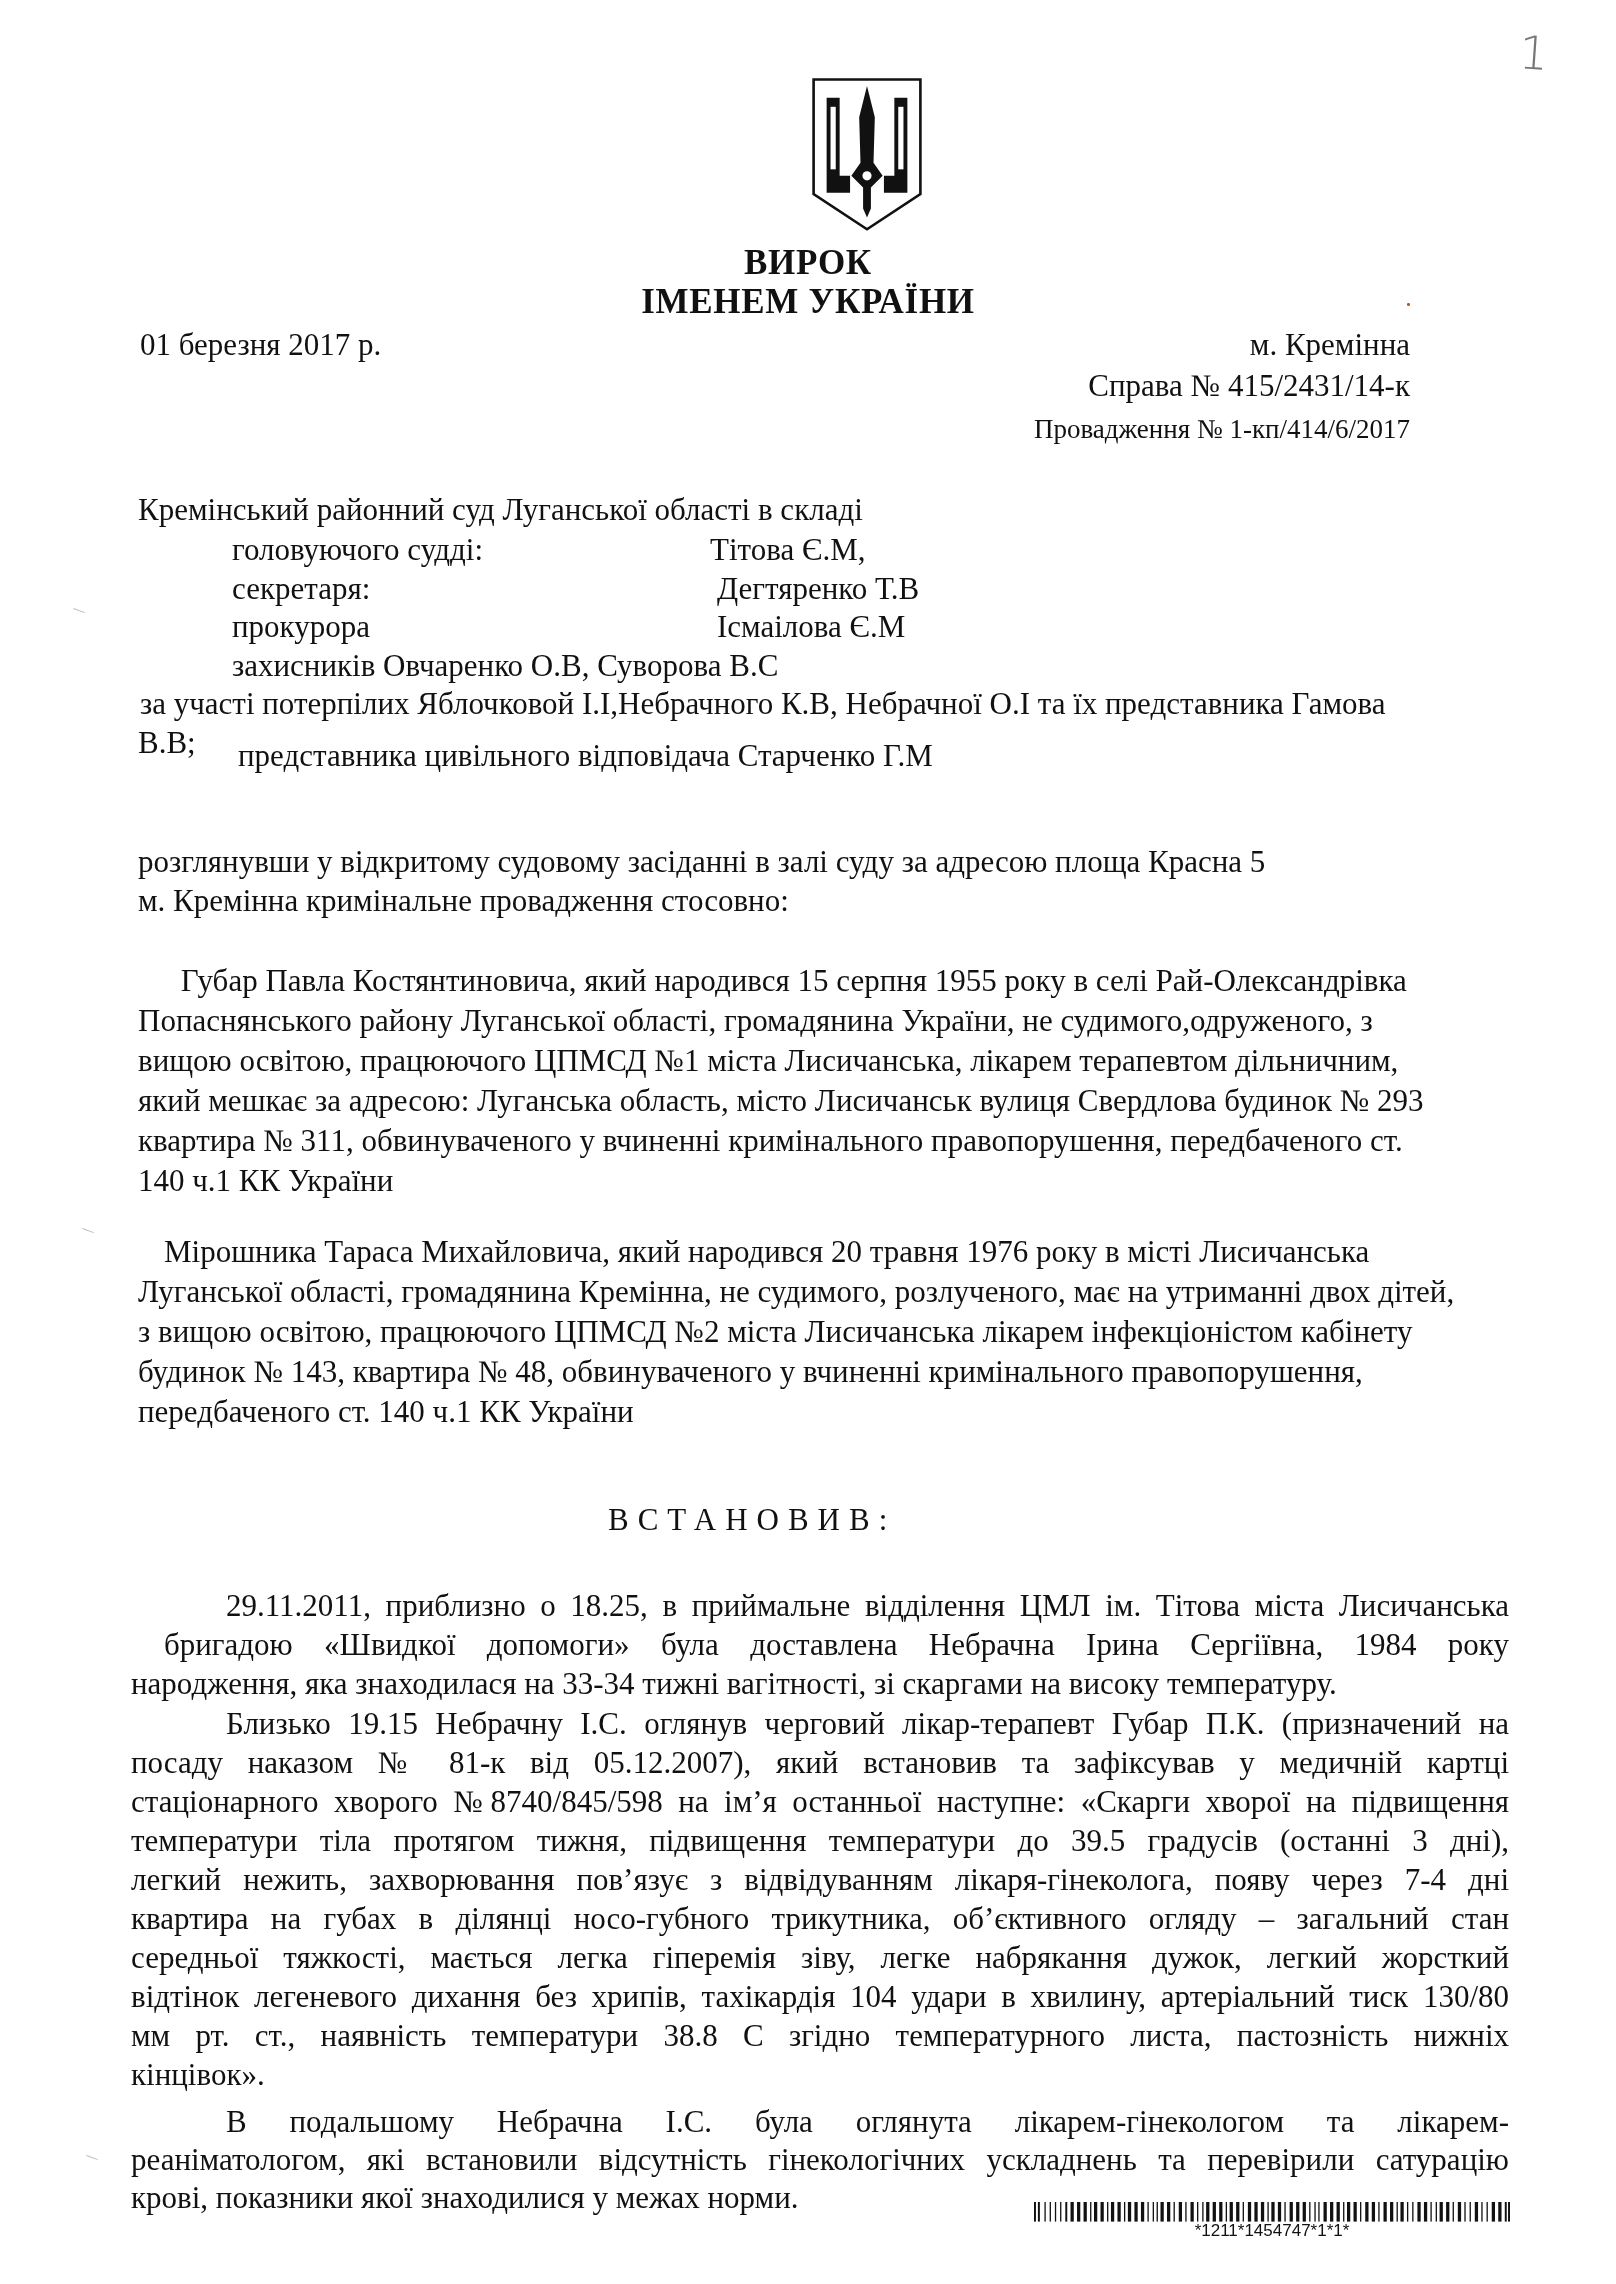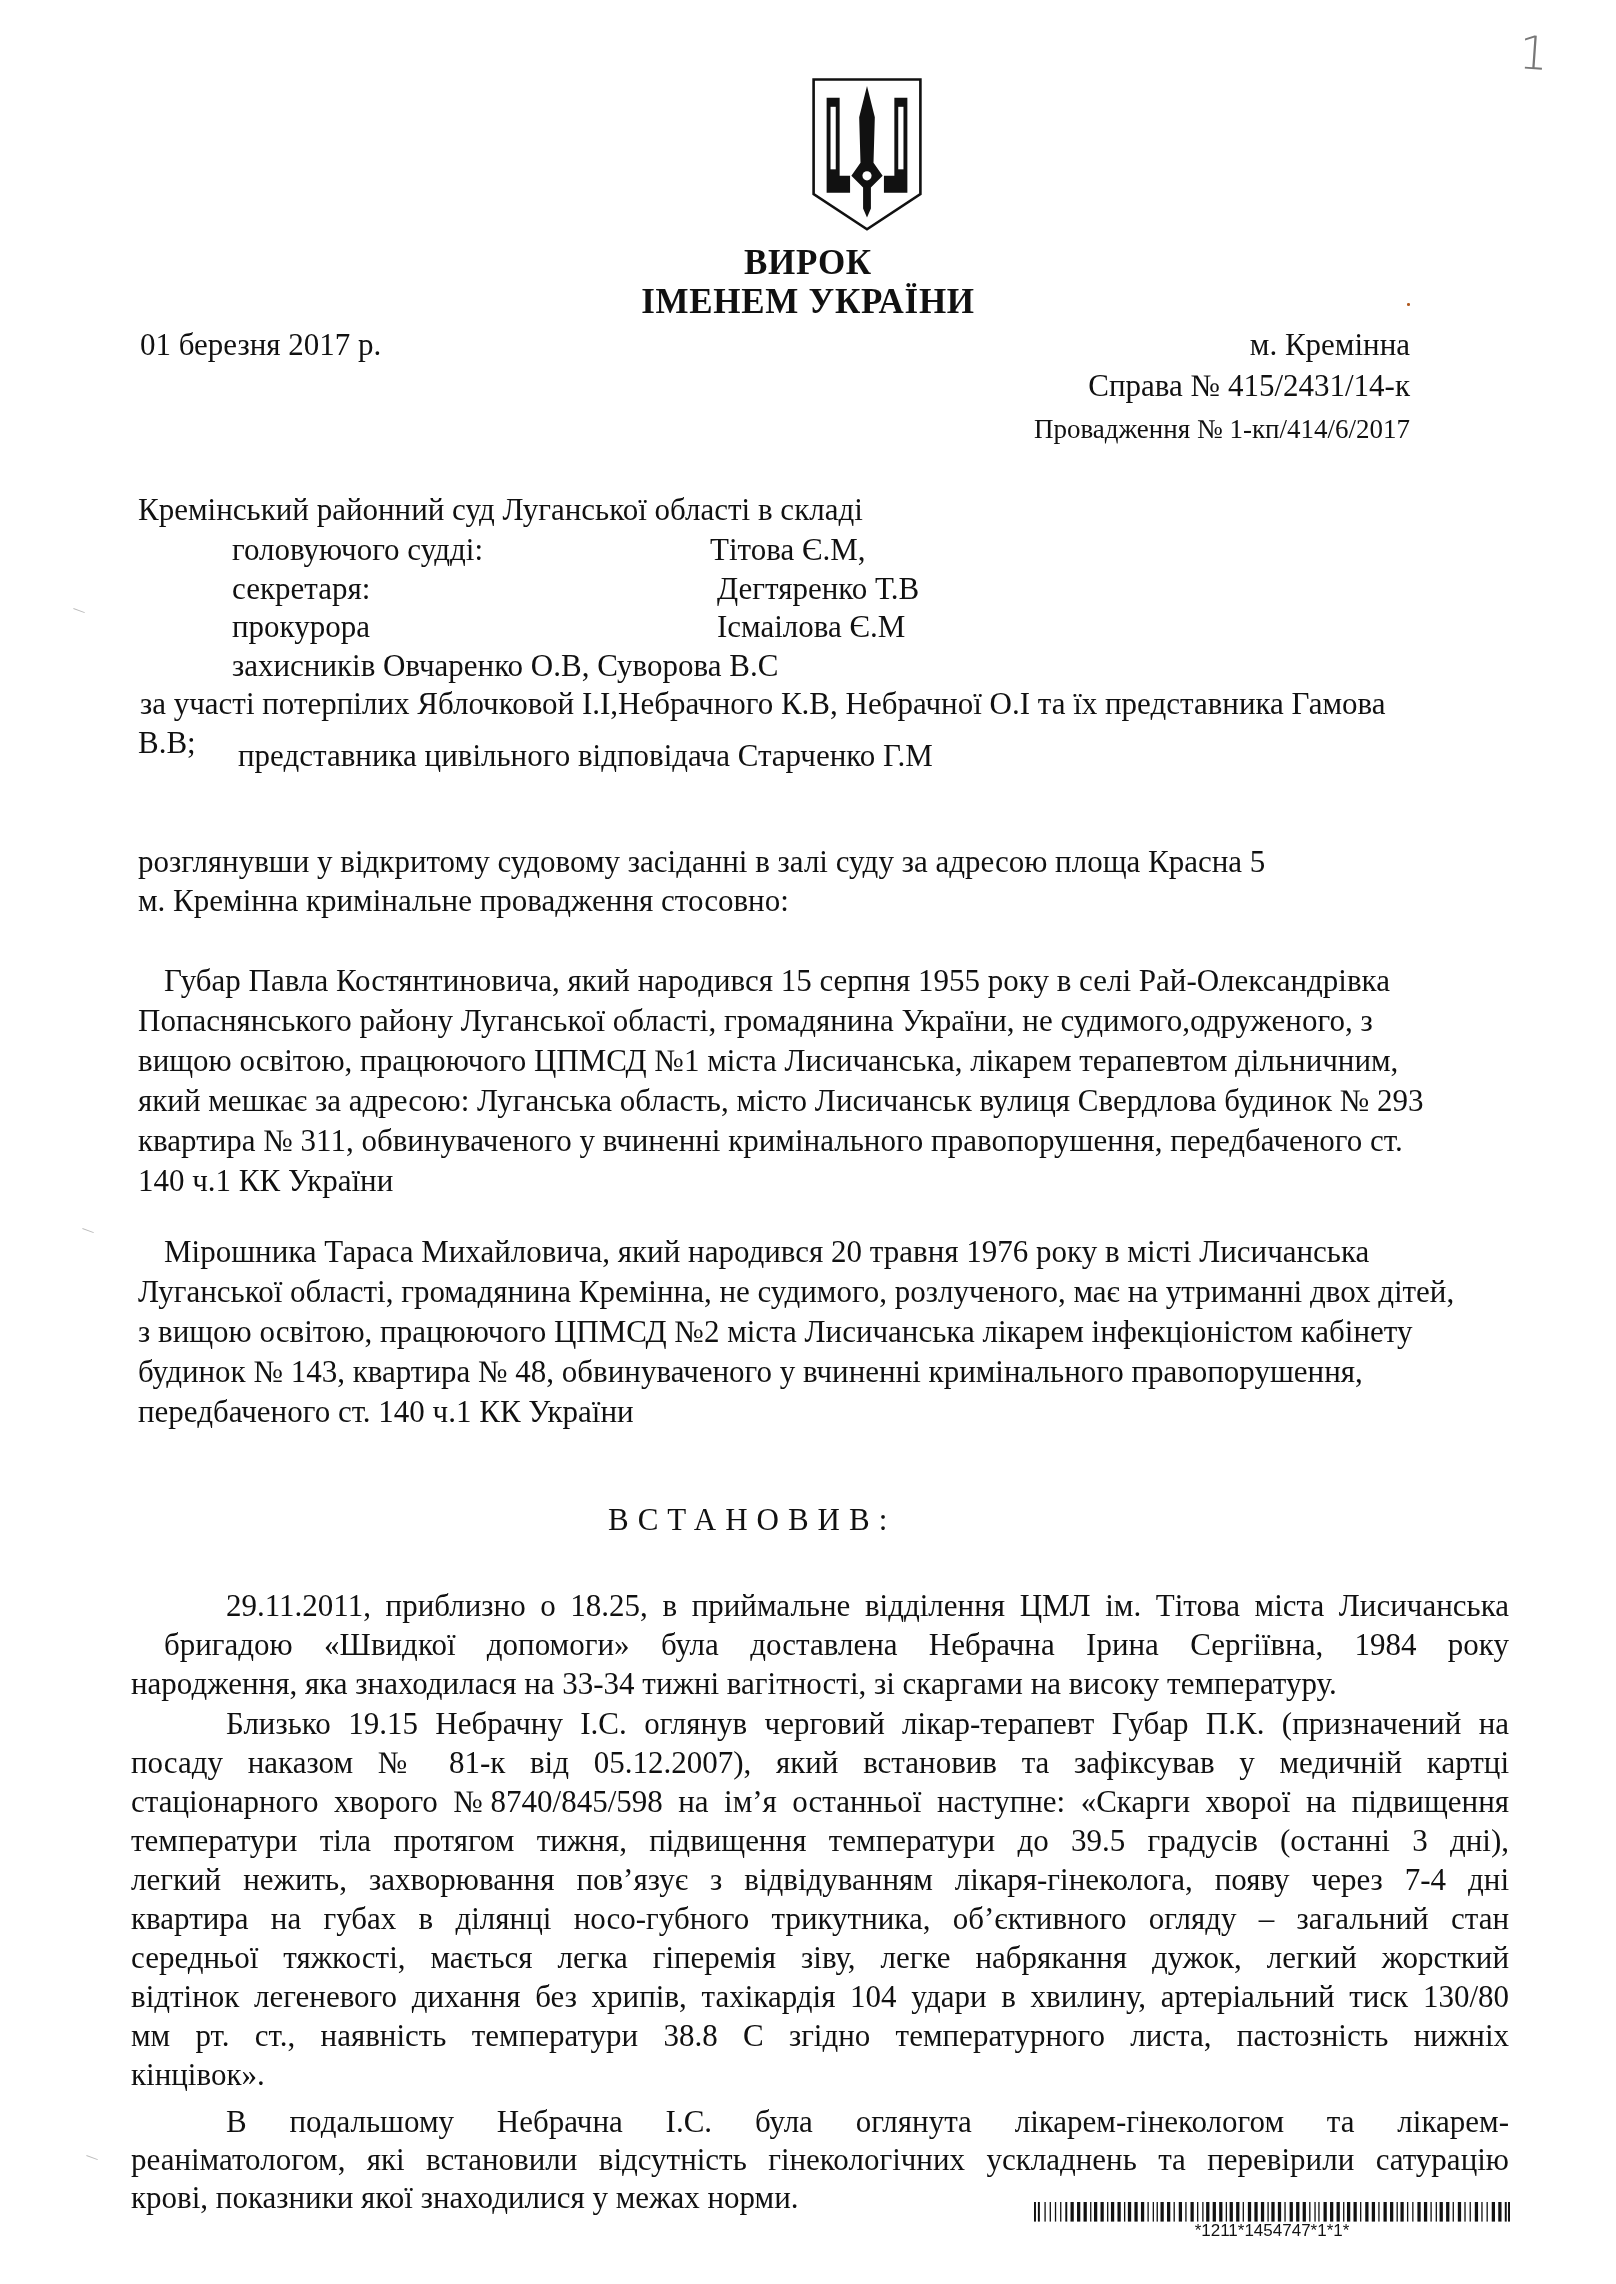--- a/index.html
+++ b/index.html
@@ -64,21 +64,21 @@
 <div class="abs line" style="left:717px; top:608px;">Ісмаілова Є.М</div>
 <div class="abs line" style="left:232px; top:647px;">захисників  Овчаренко О.В, Суворова В.С</div>
 <div class="abs line" style="left:140px; top:685px;">за участі потерпілих  Яблочковой І.І,Небрачного К.В, Небрачної О.І та їх представника Гамова</div>
 <div class="abs line" style="left:138px; top:724px;">В.В;</div>
 <div class="abs line" style="left:238px; top:729px;margin-top:8px;">представника цивільного відповідача Старченко Г.М</div>
 
 <div class="abs line" style="left:138px; top:843px;">розглянувши у відкритому судовому засіданні в залі суду за адресою площа Красна 5</div>
 <div class="abs line" style="left:138px; top:882px;">м. Кремінна кримінальне провадження стосовно:</div>
 
 <div class="abs" style="left:138px; top:962px;">
-  <div class="line" style="height:40px; padding-left:26px;">  Губар Павла Костянтиновича, який народився 15 серпня 1955 року в селі Рай-Олександрівка</div>
+  <div class="line" style="height:40px; padding-left:26px;text-align:center;">  Губар Павла Костянтиновича, який народився 15 серпня 1955 року в селі Рай-Олександрівка</div>
   <div class="line" style="height:40px;">Попаснянського району Луганської області, громадянина  України, не судимого,одруженого, з</div>
   <div class="line" style="height:40px;">вищою освітою, працюючого ЦПМСД №1 міста Лисичанська, лікарем терапевтом дільничним,</div>
   <div class="line" style="height:40px;">який мешкає за адресою: Луганська область, місто Лисичанськ вулиця Свердлова будинок № 293</div>
   <div class="line" style="height:40px;">квартира № 311, обвинуваченого у вчиненні кримінального правопорушення, передбаченого ст.</div>
   <div class="line" style="height:40px;">140 ч.1 КК України</div>
 </div>
 
 <div class="abs" style="left:138px; top:1233px;">
   <div class="line" style="height:40px; padding-left:26px;">  Мірошника Тараса Михайловича, який народився 20 травня 1976 року в місті Лисичанська</div>
   <div class="line" style="height:40px;">Луганської області, громадянина Кремінна, не судимого, розлученого, має на утриманні двох дітей,</div>

